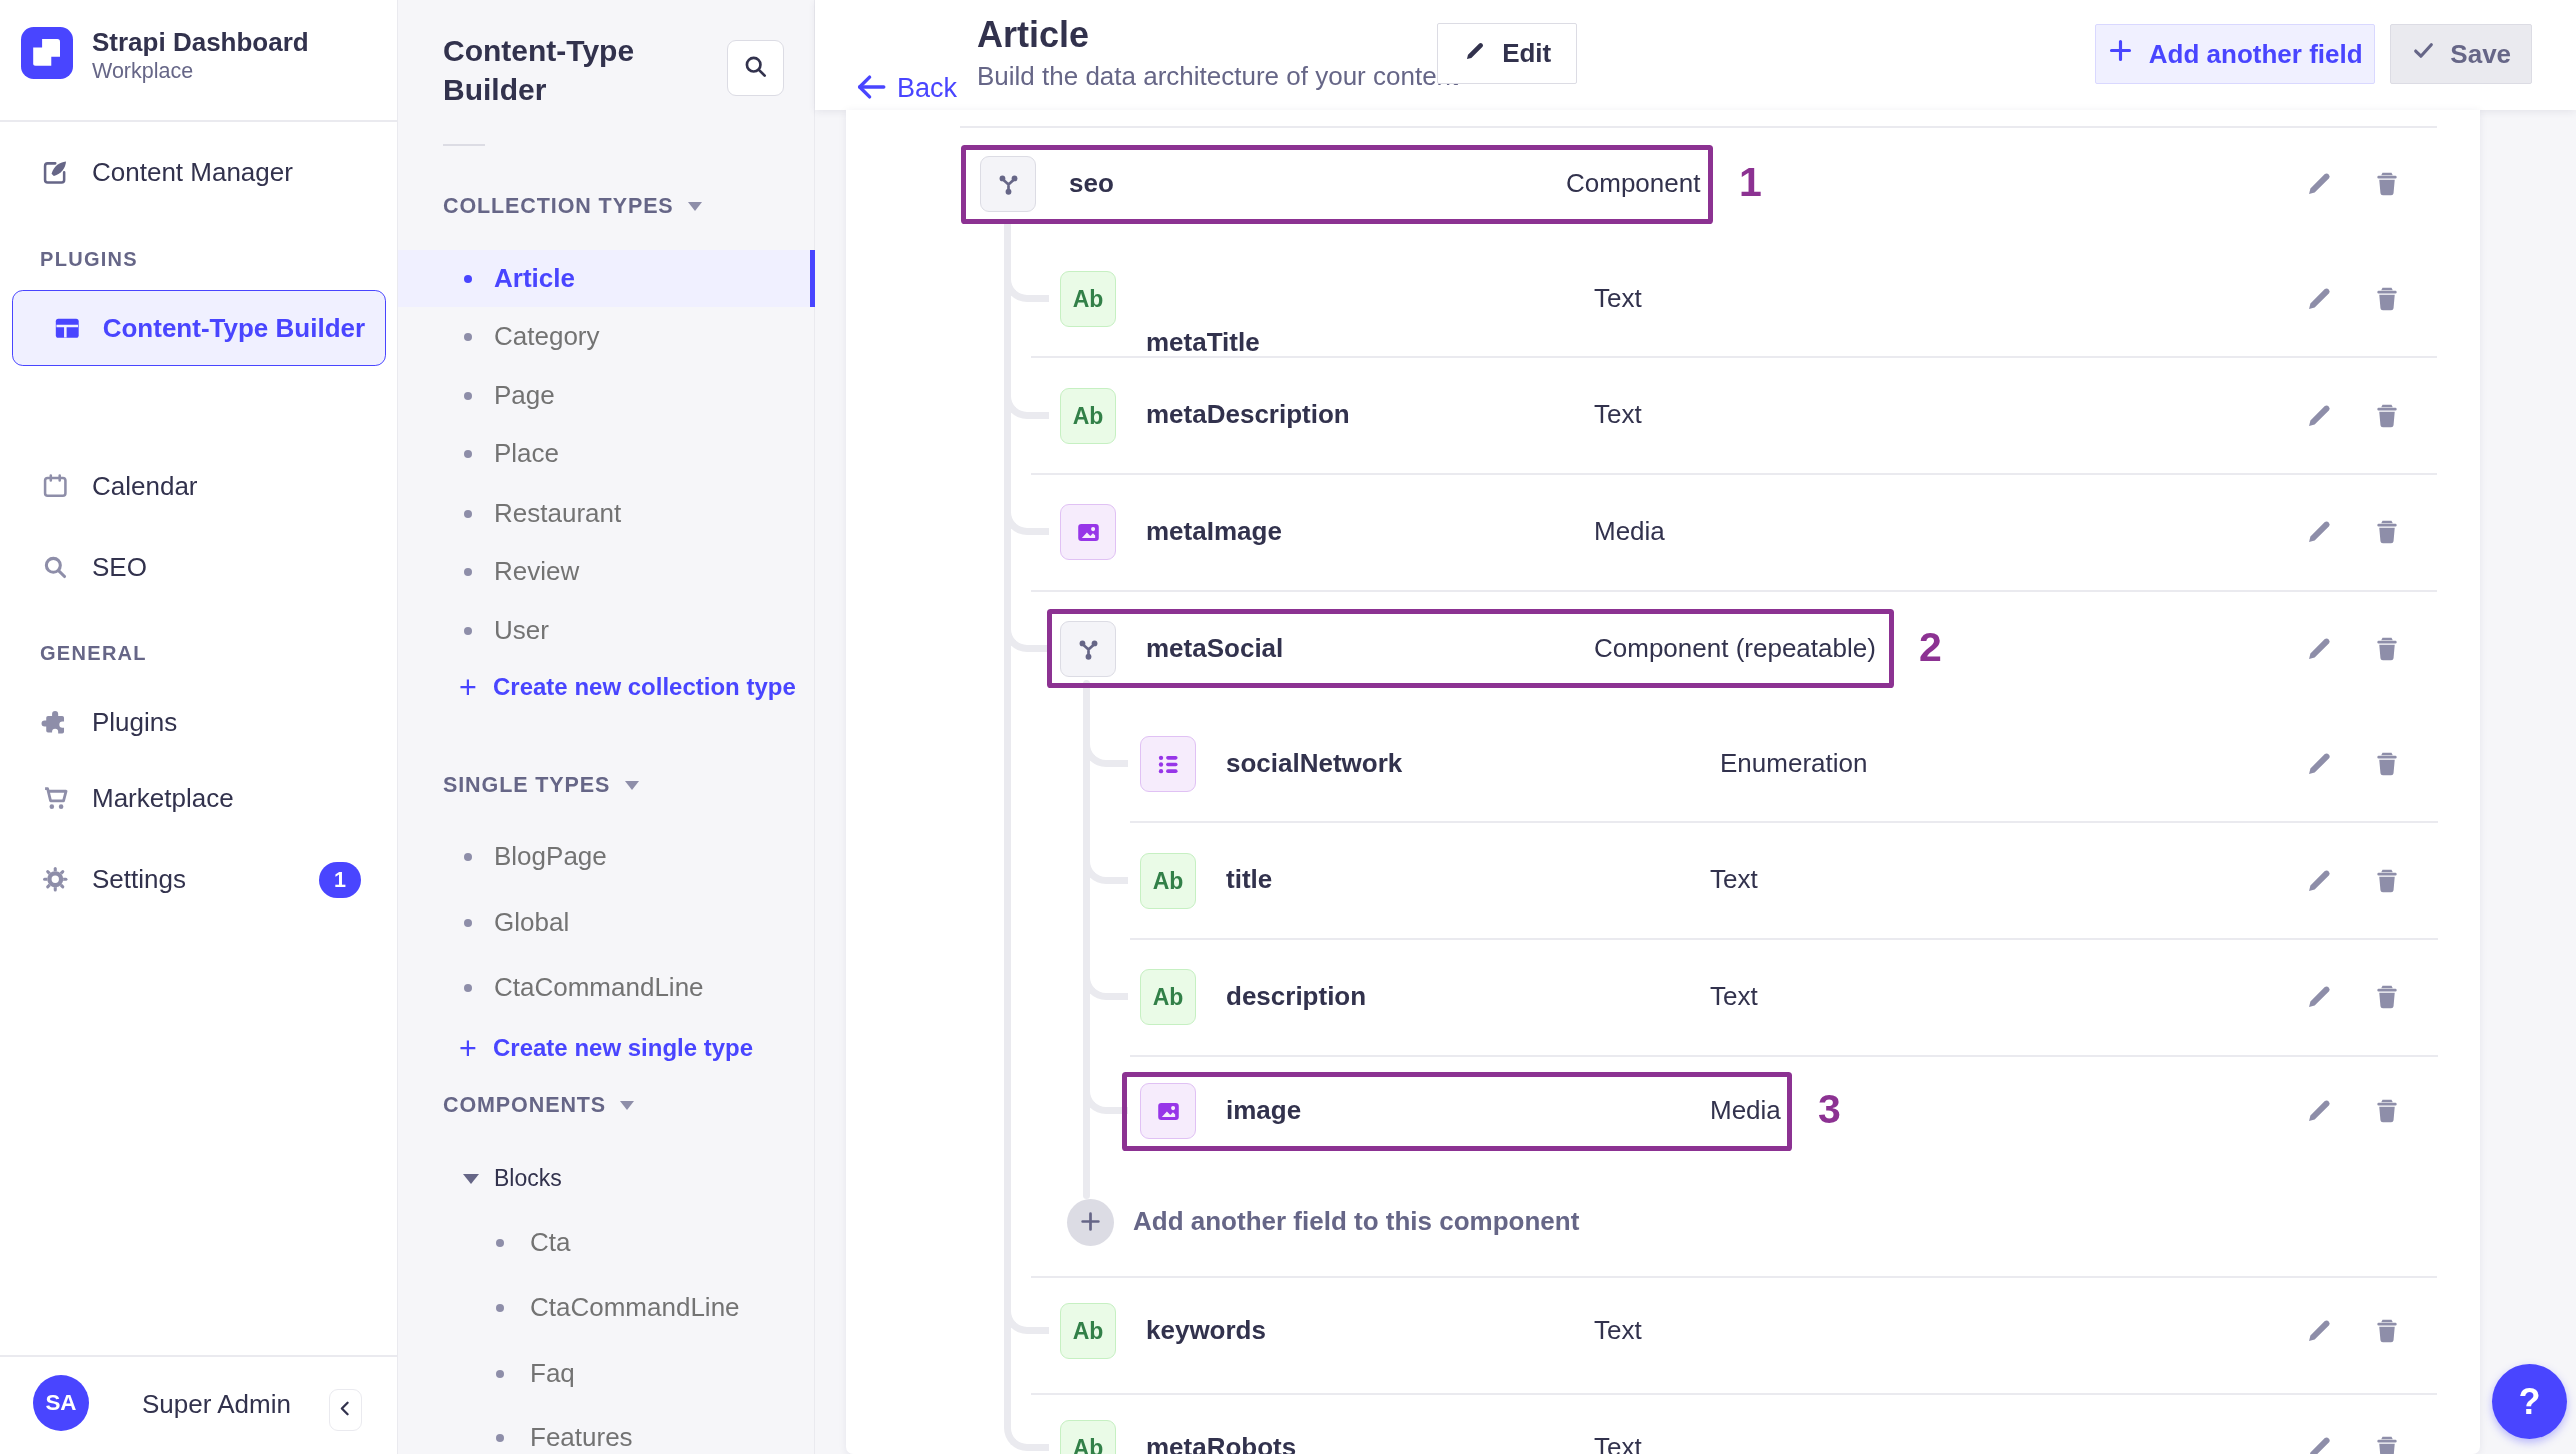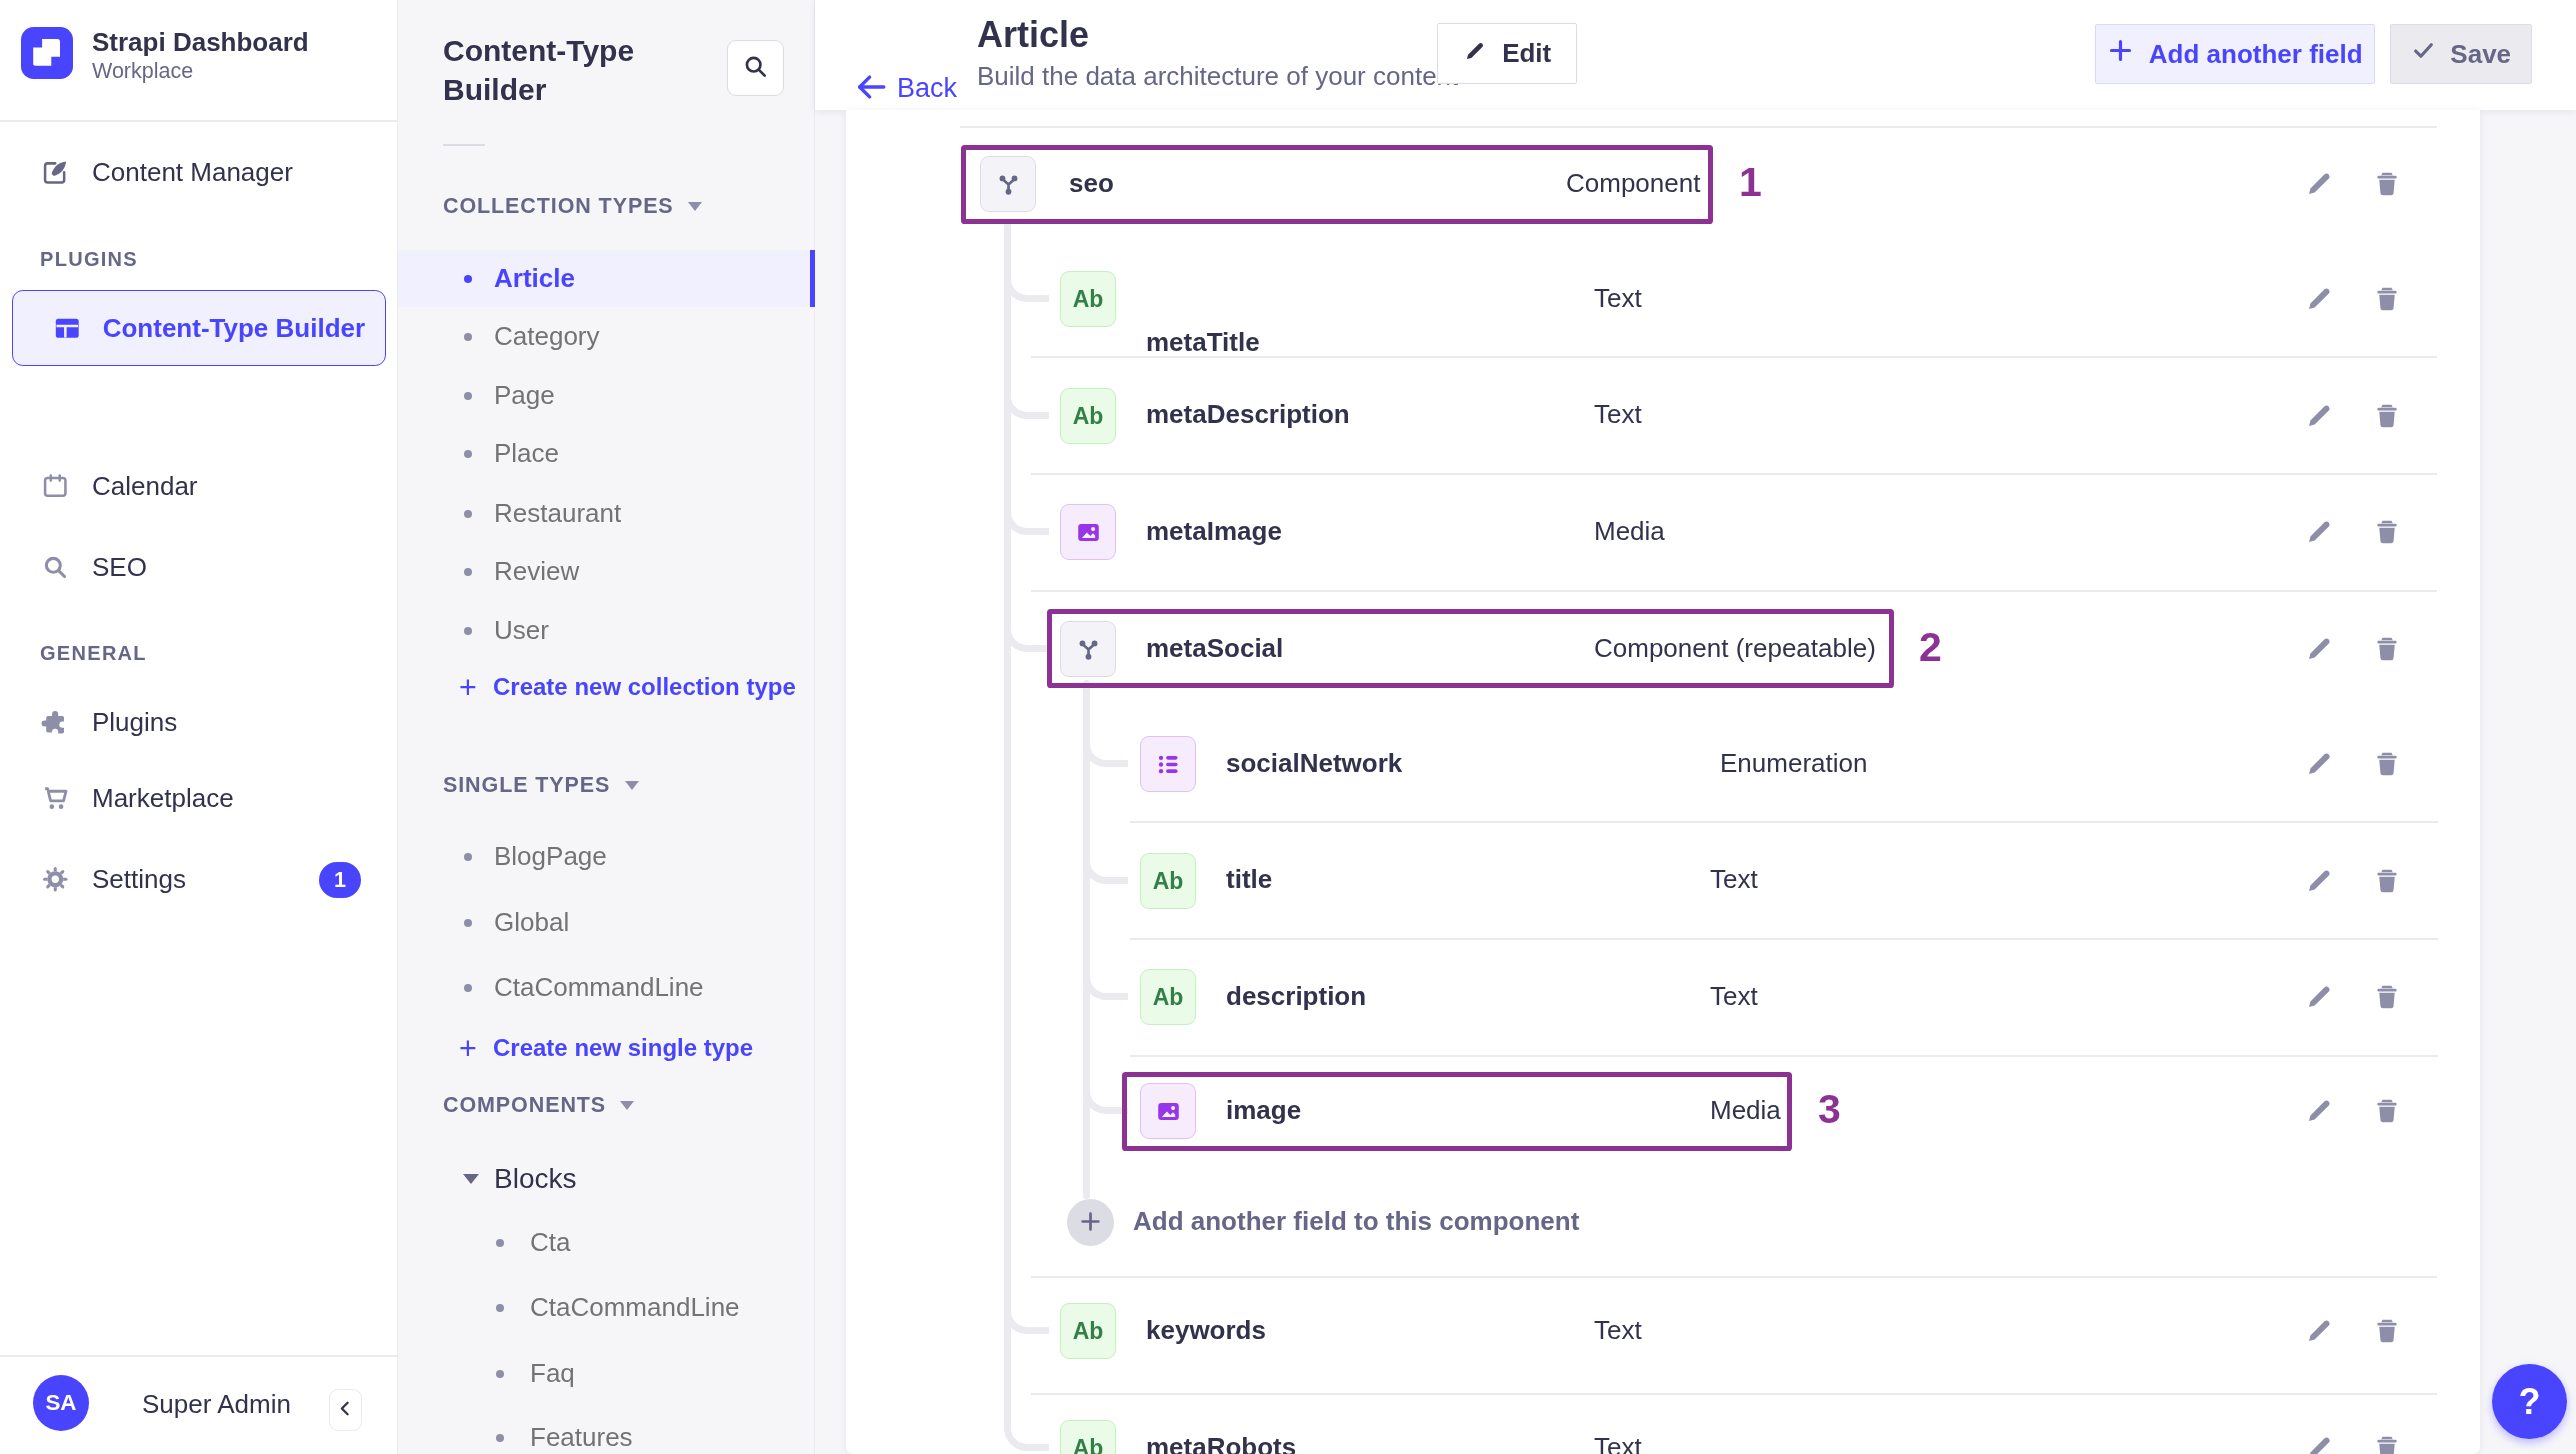--- a/index.html
+++ b/index.html
@@ -50,21 +50,21 @@
   .ctb-item.nested .ilabel { left:132px; }
   .ctb-item.active { background:#f0f0ff; }
   .ctb-item.active .bullet { background:#4945ff; }
   .ctb-item.active .ilabel { color:#4945ff; font-weight:600; }
   .ctb-item.active .active-bar { position:absolute; right:0; top:0; width:5.4px; height:57px; background:#4945ff; }
   .create-link { left:0; width:417px; height:54px; display:flex; align-items:center; cursor:pointer; color:#4945ff; }
   .create-link .plus { position:absolute; left:61px; font-size:30.5px; font-weight:400; line-height:30.5px; }
   .create-link .clabel { position:absolute; left:95px; font-size:24px; font-weight:600; }
   .blocks-row { left:0; width:417px; height:57px; display:flex; align-items:center; cursor:pointer; }
   .blocks-row .bcaret { position:absolute; left:65px; width:0; height:0; border-left:8px solid transparent; border-right:8px solid transparent; border-top:10px solid #666687; }
-  .blocks-row .blabel { position:absolute; left:96px; font-size:28px; color:#32324d; }
+  .blocks-row .blabel { position:absolute; left:96px; font-size:23px; color:#32324d; }
 
   
   .main-header { left:815px; top:0; width:1761px; height:110px; background:#fff; box-shadow:0 1.8px 7.2px rgba(33,33,77,0.08); }
   .back-link { position:absolute; left:39px; top:34px; display:flex; align-items:center; gap:9px; cursor:pointer;margin-top:36px; }
   .back-label { font-size:27px; color:#4945ff; }
   .page-title { position:absolute; left:162px; top:14.4px; font-size:36px; font-weight:bold; color:#32324d; }
   .page-subtitle { position:absolute; left:162px; top:61px; font-size:26px; color:#666687; }
   .btn { position:absolute; border-radius:2px; display:flex; align-items:center; justify-content:center; gap:14.4px; cursor:pointer; font-weight:600; }
   .edit-btn { left:622px; top:23px; width:140px; height:61px; background:#fff; border:0.9px solid #dcdce4; font-size:26px; color:#32324d; }
   .add-field-btn { left:1280px; top:24px; width:280px; height:60px; background:#f0f0ff; border:0.9px solid #d9d8ff; font-size:26px; color:#4945ff; }

